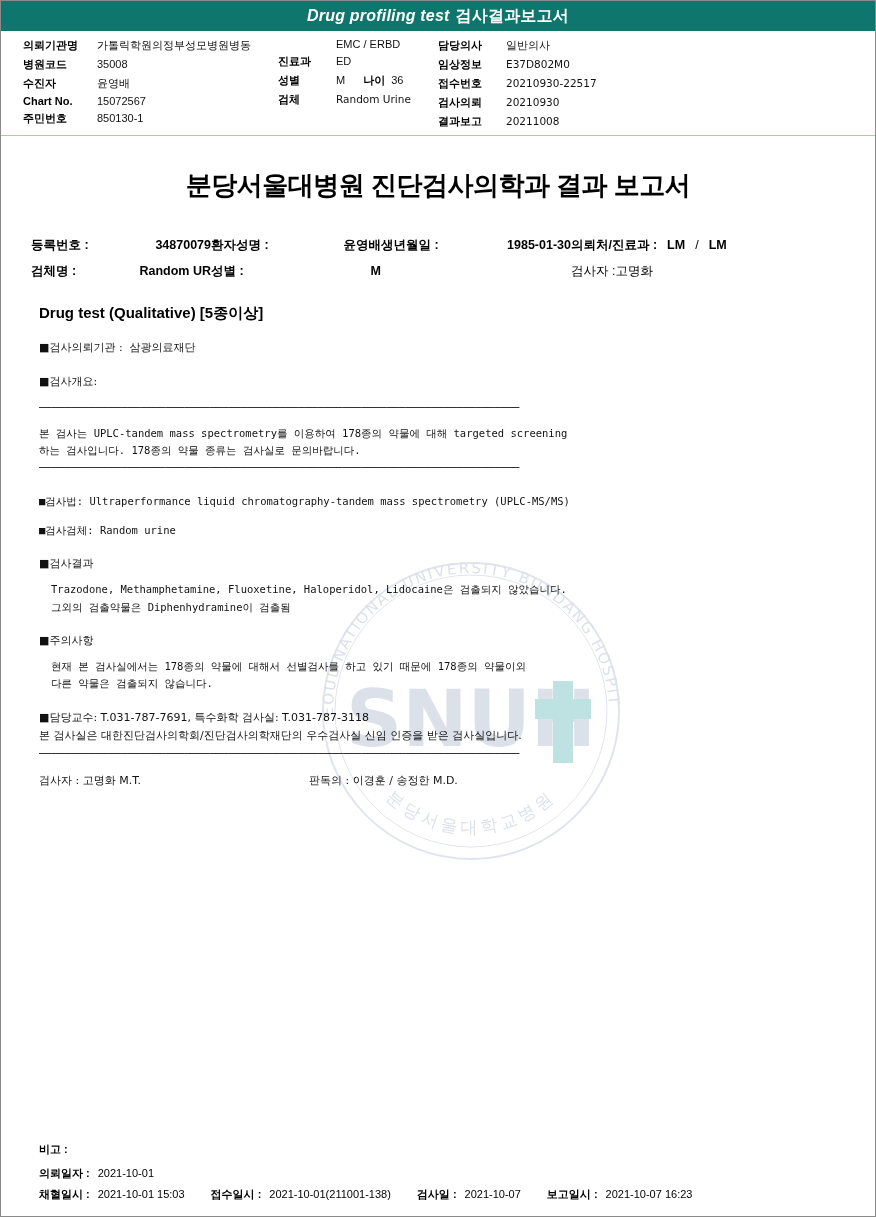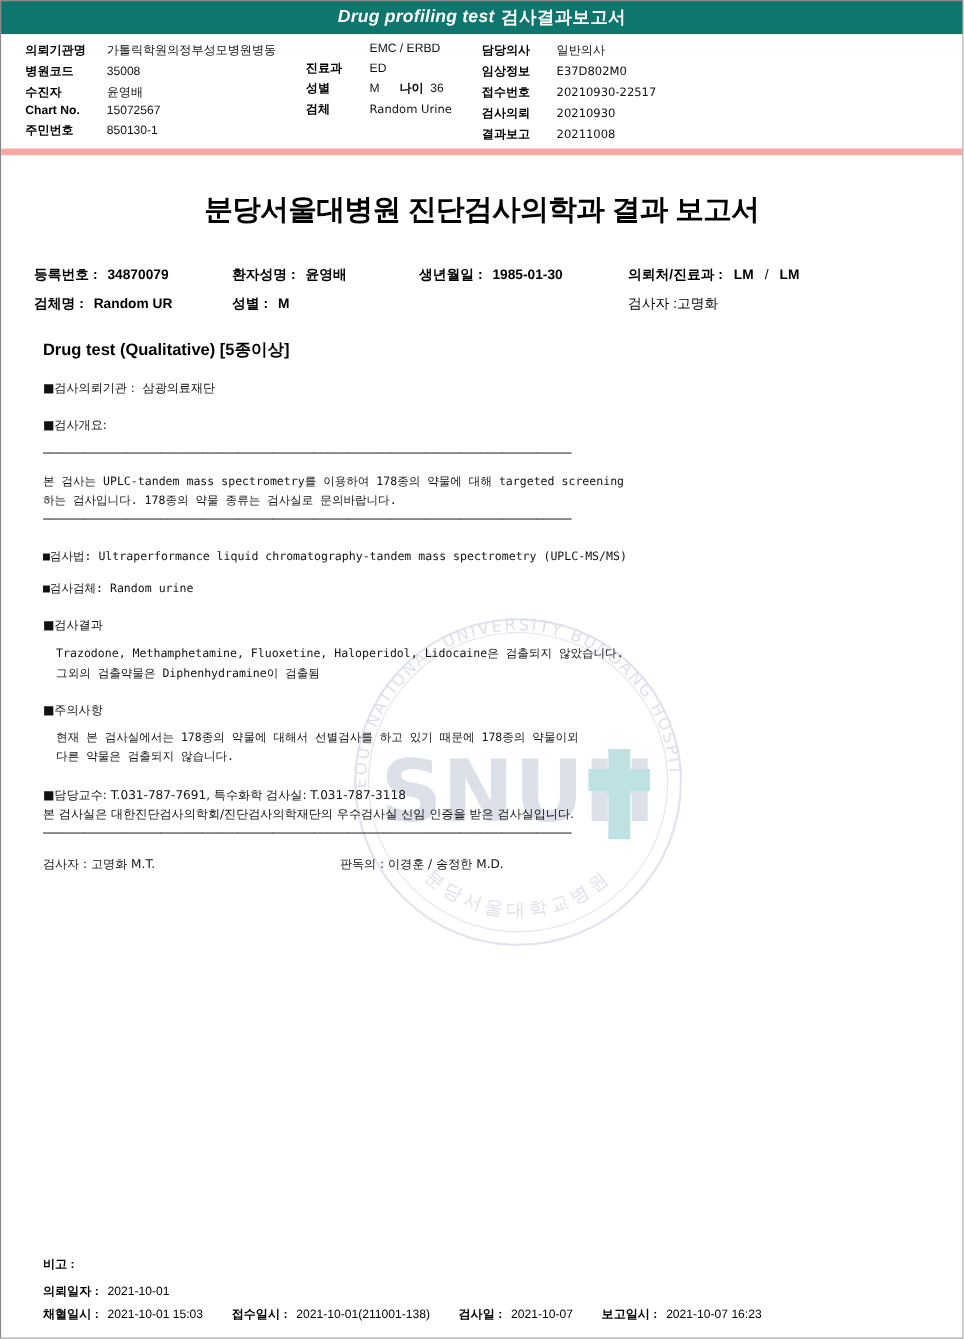--- a/index.html
+++ b/index.html
@@ -35,21 +35,21 @@
     font-size: 16px;
     font-weight: bold;
     letter-spacing: 0.2px;
   }
   .titlebar .t1 { font-style: italic; }
   .titlebar .t2 { margin-left: 6px; }
 
   
   .patient-header {
     padding: 7px 22px 6px 22px;
-    border-bottom: 6px solid #fca5a5;
+    border-bottom: 1px solid #fca5a5;
     display: flex;
     gap: 0px;
     font-size: 11px;
   }
   .ph-col { display: flex; flex-direction: column; gap: 4px; }
   .ph-col.c1 { width: 255px; }
   .ph-col.c2 { width: 160px; }
   .ph-col.c3 { width: auto; }
   .ph-row { display: flex; align-items: baseline; }
   .ph-label {
@@ -82,21 +82,21 @@
   
   .info {
     margin: 34px 30px 0 30px;
     font-size: 12.5px;
   }
   .info-row {
     display: flex;
     align-items: baseline;
     margin-bottom: 9px;
   }
-  .fld { display: flex; align-items: baseline; }
+  .fld { display: flex; align-items: baseline; justify-content: space-between; }
   .fld .lab { font-weight: bold; }
   .fld .val { font-weight: bold; margin-left: 9px; }
 
   .f1 { width: 180px; }
   .f2 { width: 170px; }
   .f3 { width: 190px; }
   .f4 { display: flex; align-items: baseline; }
   .f4 .lab { font-weight: bold; }
   .f4 .v1 { font-weight: bold; margin-left: 10px; }
   .f4 .slash { margin: 0 10px; }

